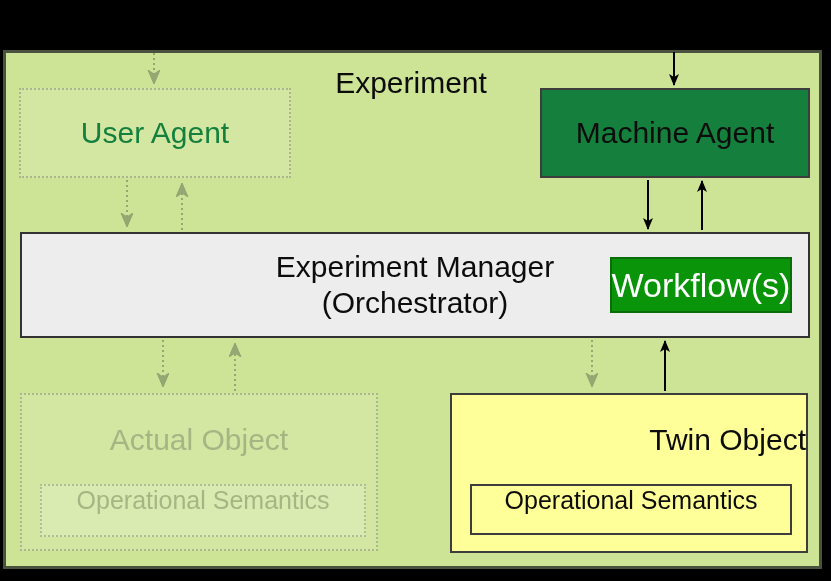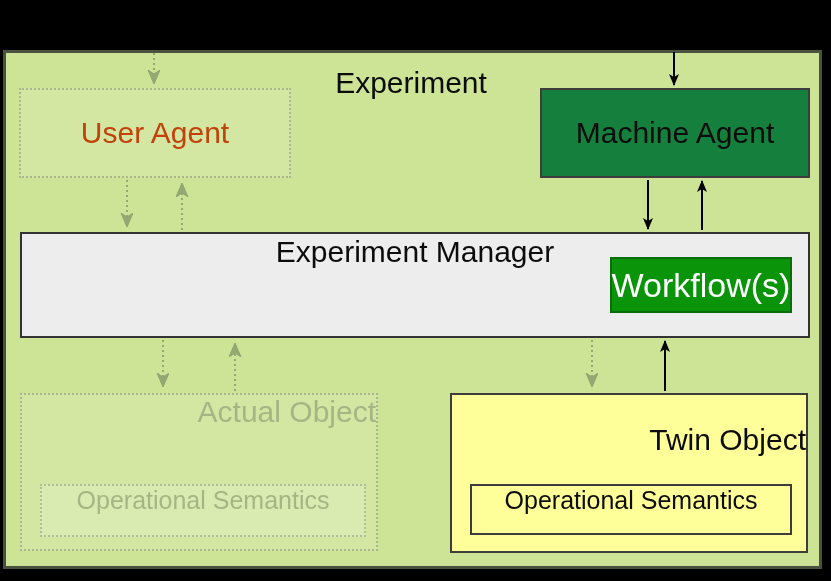--- a/index.html
+++ b/index.html
@@ -26,47 +26,47 @@
   .node{
     position:absolute;box-sizing:border-box;
     display:flex;align-items:center;justify-content:center;
     text-align:center;font-size:30px;color:#0c0c0c;
   }
 
   .user-agent{
     left:19px;top:88px;width:272px;height:90px;
     background:rgba(255,255,255,0.13);
     border:2px dotted #a9b68e;
-    color:#c2410c;
+    color:#15803d;
   }
   .machine-agent{
     left:540px;top:88px;width:270px;height:90px;
     background:#15803d;
     border:2px solid #3d3d3d;
   }
   .manager{
     left:20px;top:232px;width:790px;height:106px;
     background:#ededed;
     border:2px solid #333333;
-    flex-direction:column;line-height:36px;justify-content:space-between;
+    flex-direction:column;line-height:36px;
   }
   .workflow{
     left:610px;top:257px;width:182px;height:56px;
     background:#0a9409;
     border:2px solid #0a6d0a;
     color:#ffffff;font-size:34px;
   }
   .actual-object{
     left:20px;top:393px;width:358px;height:158px;
     background:rgba(255,255,255,0.13);
     border:2px dotted #a9b68e;
     color:#a5b684;
     display:block;
   }
-  .actual-object .obj-label{text-align:right;}
+  .actual-object .obj-label{margin-top:28px;text-align:center;}
   .twin-object{
     left:450px;top:393px;width:358px;height:160px;
     background:#ffff99;
     border:2px solid #3d3d3d;
     display:block;
   }
   .twin-object .obj-label{margin-top:28px;text-align:right;}
 
   .os-box{
     position:absolute;box-sizing:border-box;
@@ -100,20 +100,21 @@
   <div class="node user-agent">
     <span>User Agent</span>
   </div>
 
   <div class="node machine-agent">
     <span>Machine Agent</span>
   </div>
 
   <div class="node manager">
     <span>Experiment Manager</span>
+    <span>(Orchestrator)</span>
   </div>
 
   <div class="node workflow">
     <span>Workflow(s)</span>
   </div>
 
   <div class="node actual-object">
     <div class="obj-label">Actual Object</div>
     <div class="os-box os-actual">
       <span>Operational Semantics</span>

